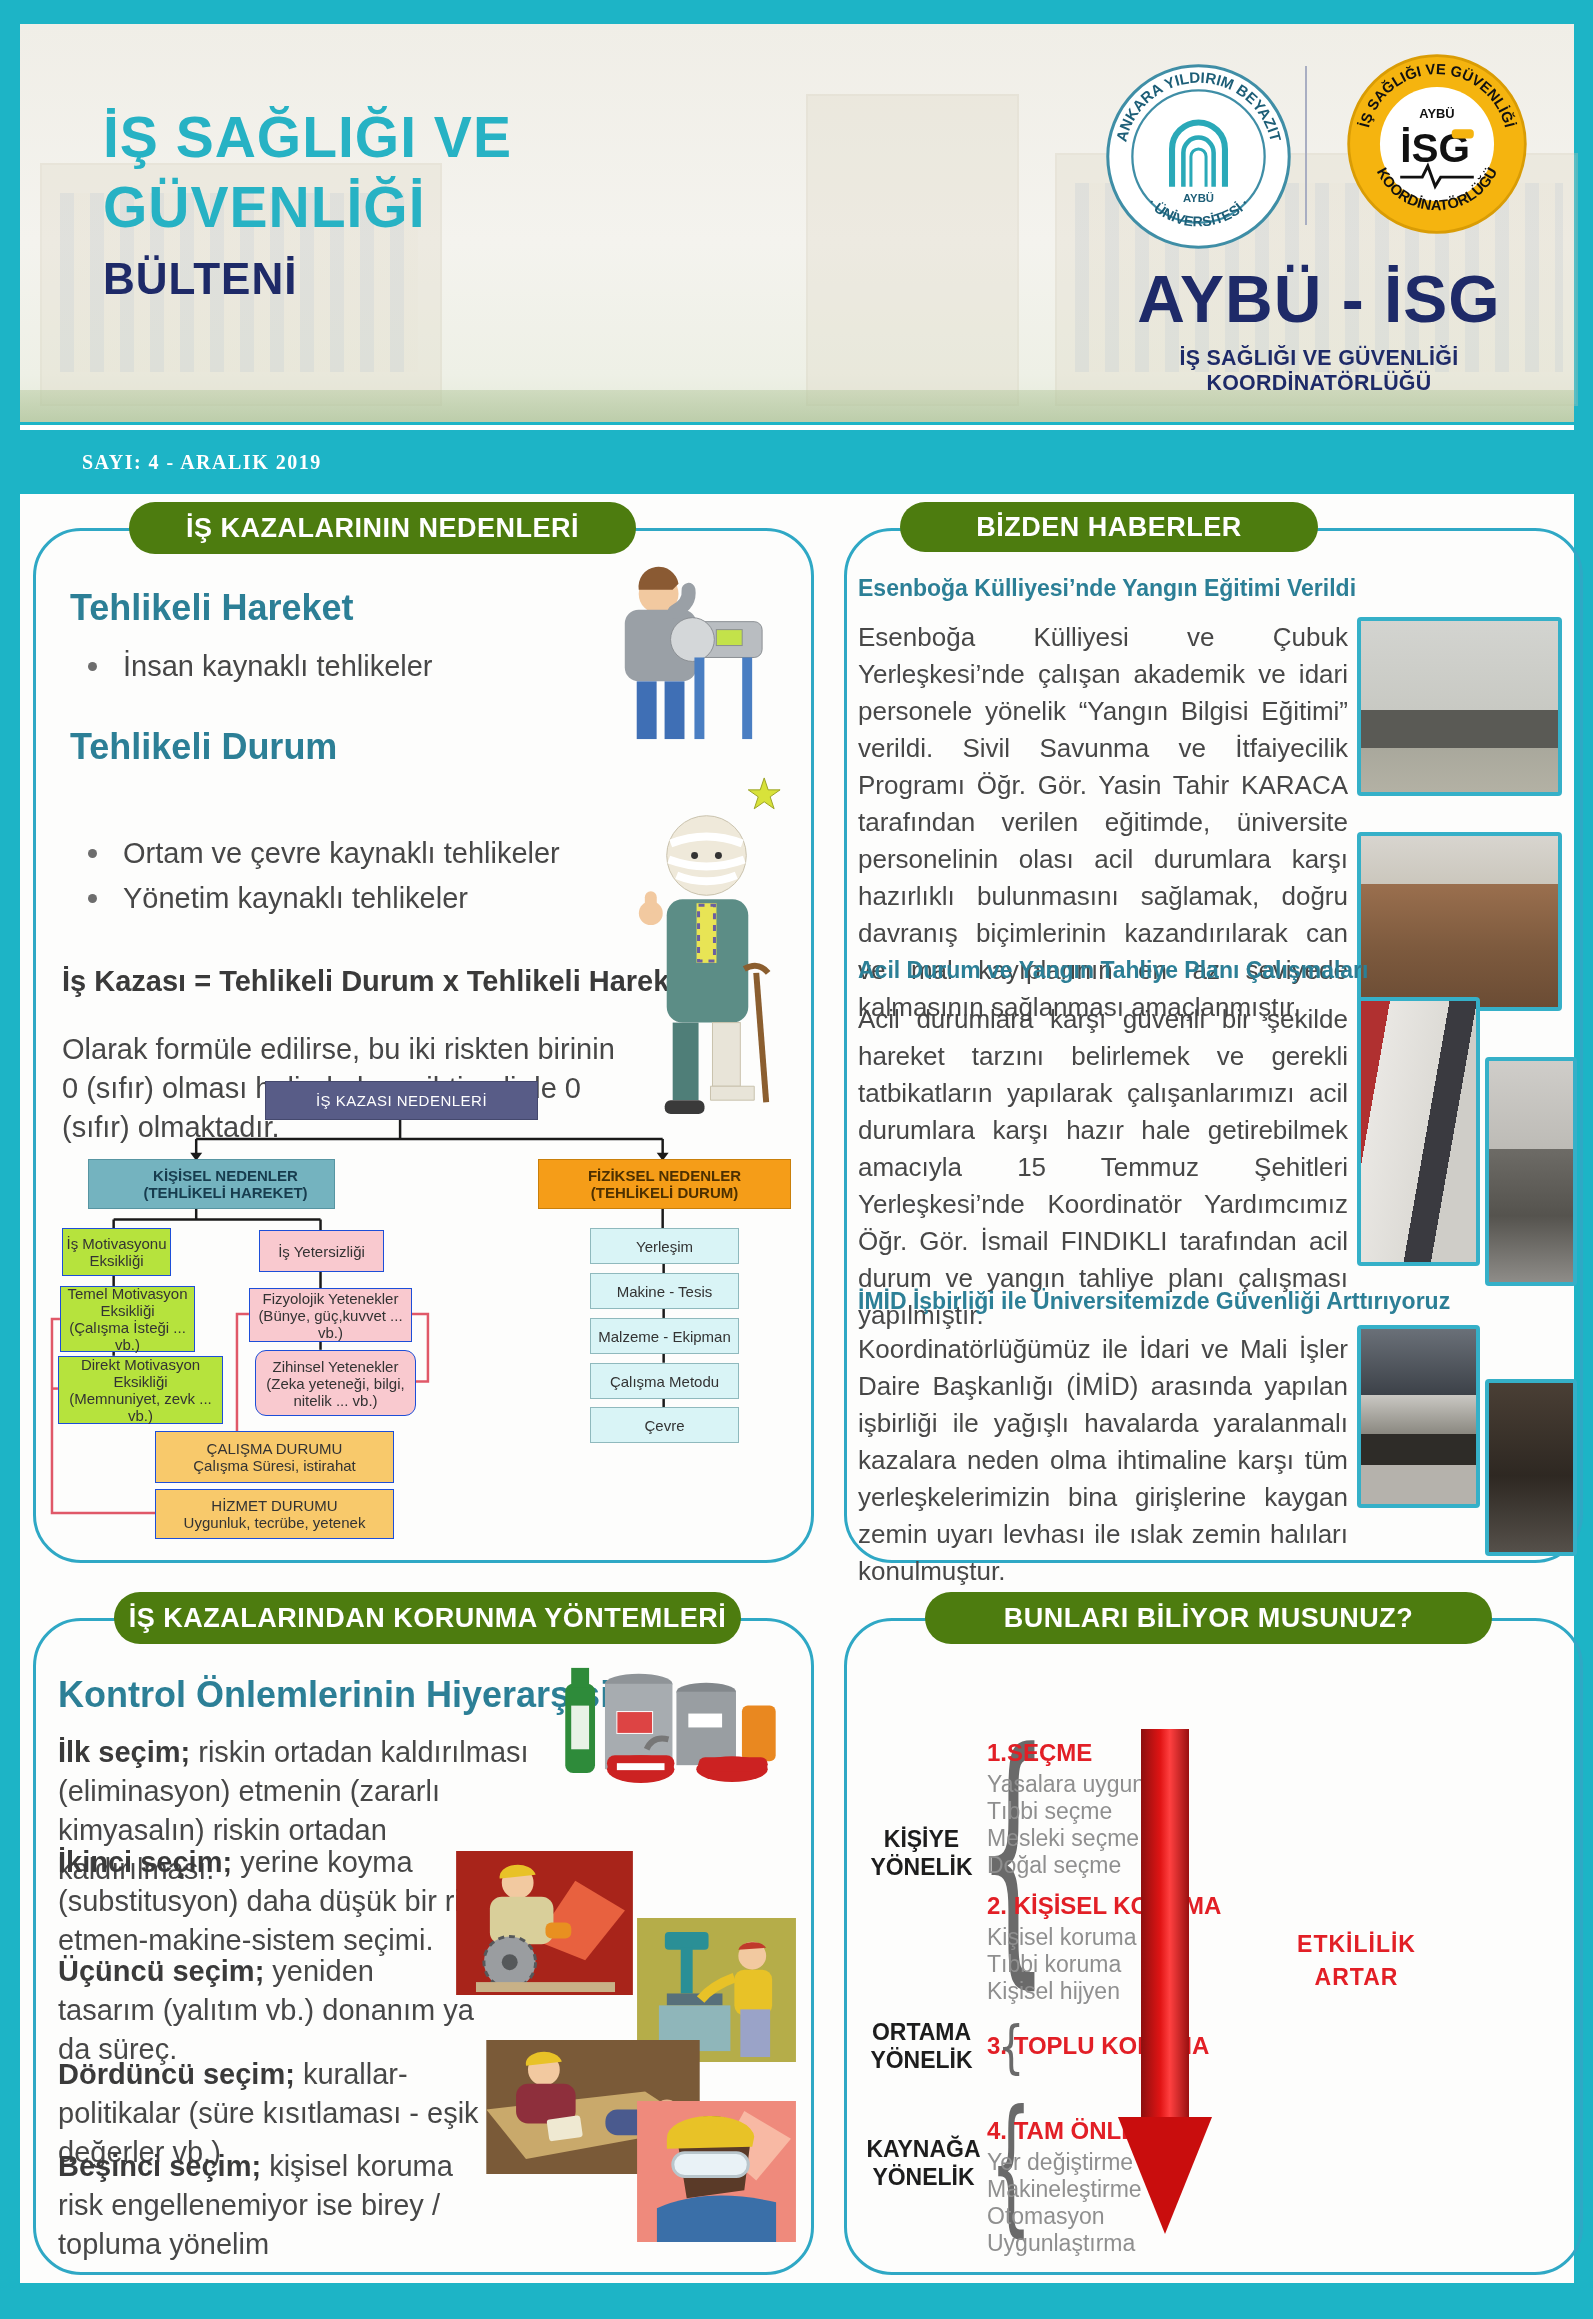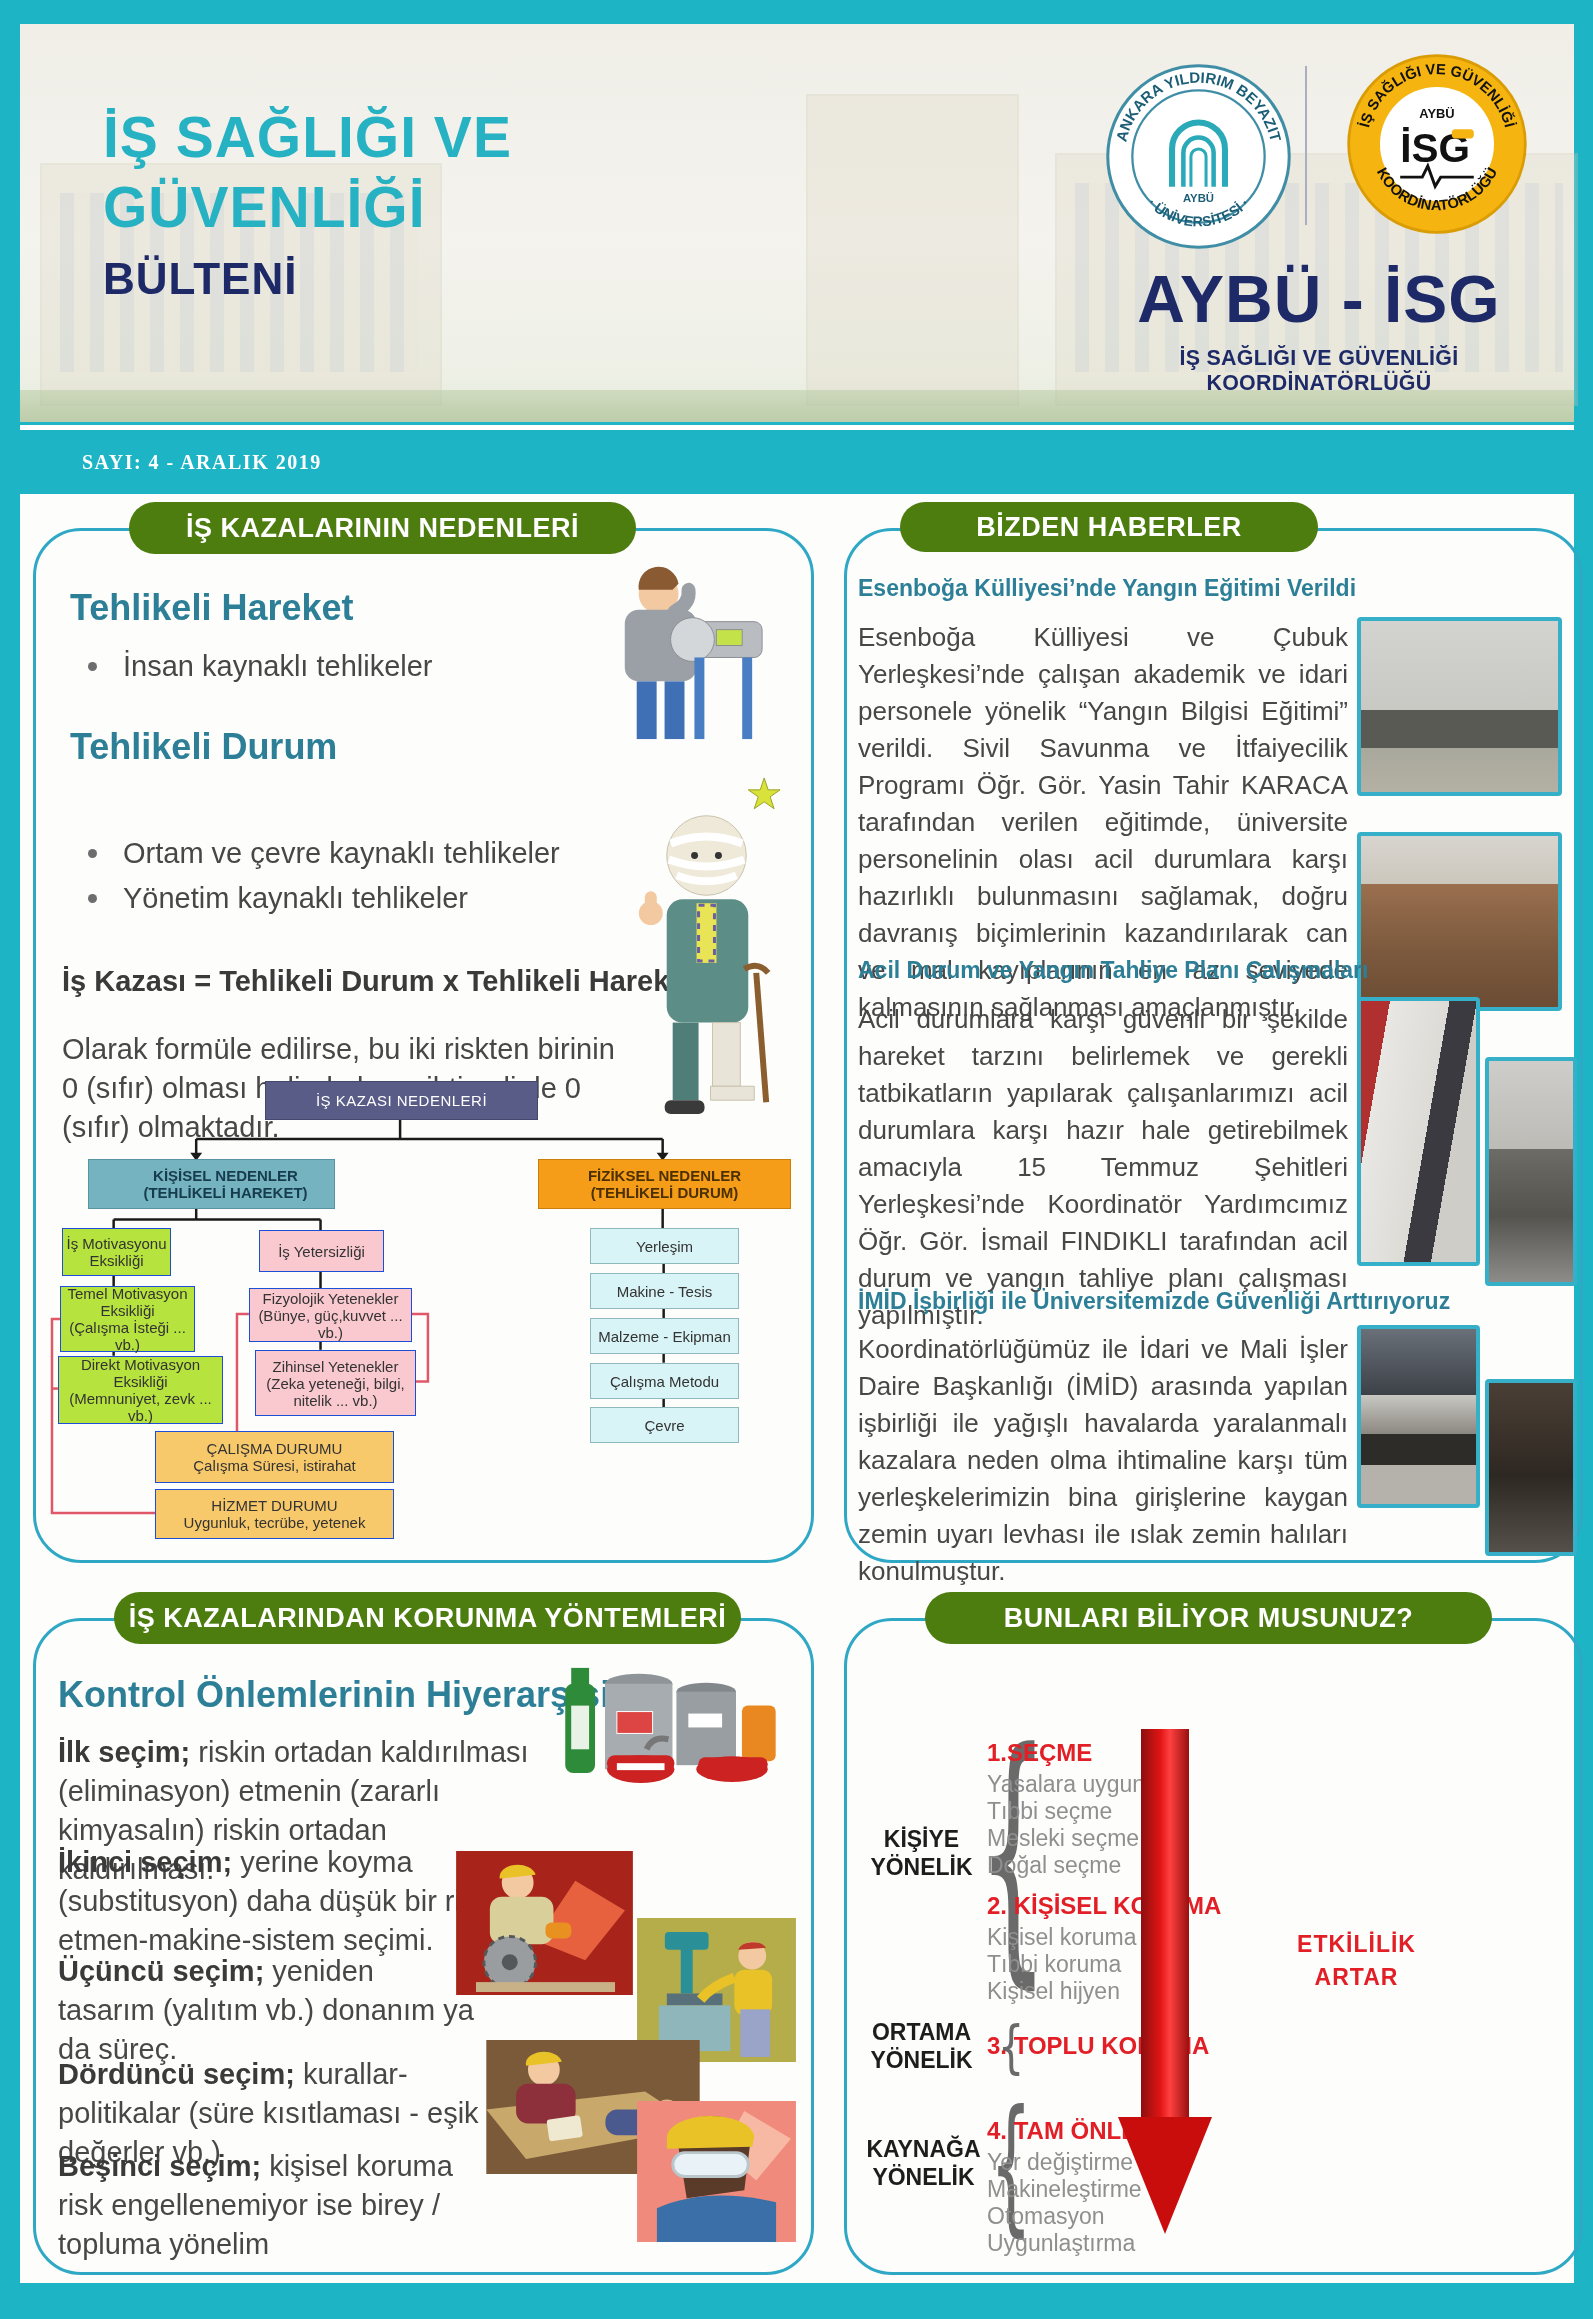--- a/index.html
+++ b/index.html
@@ -221,21 +221,21 @@
 Eksikliği</div>
     <div class="fc-box fc-green pre" style="left:12px;top:209px;width:133px;height:64px;">Temel Motivasyon
 Eksikliği
 (Çalışma İsteği ... vb.)</div>
     <div class="fc-box fc-green pre" style="left:10px;top:279px;width:163px;height:66px;">Direkt Motivasyon
 Eksikliği
 (Memnuniyet, zevk ... vb.)</div>
     <div class="fc-box fc-pink pre" style="left:211px;top:153px;width:123px;height:40px;">İş Yetersizliği</div>
     <div class="fc-box fc-pink pre" style="left:201px;top:211px;width:161px;height:52px;">Fizyolojik Yetenekler
 (Bünye, güç,kuvvet ... vb.)</div>
-    <div class="fc-box fc-pink pre" style="left:207px;top:273px;width:159px;height:64px;">Zihinsel Yetenekler
+    <div class="fc-box fc-pink pre" style="left:207px;top:273px;width:159px;height:64px;border-radius:11px;">Zihinsel Yetenekler
 (Zeka yeteneği, bilgi,
 nitelik ... vb.)</div>
     <div class="fc-box fc-amber pre" style="left:107px;top:354px;width:237px;height:50px;">ÇALIŞMA DURUMU
 Çalışma Süresi, istirahat</div>
     <div class="fc-box fc-amber pre" style="left:107px;top:412px;width:237px;height:48px;">HİZMET DURUMU
 Uygunluk, tecrübe, yetenek</div>
     <div class="fc-box fc-cyan" style="left:542px;top:151px;width:147px;height:34px;">Yerleşim</div>
     <div class="fc-box fc-cyan" style="left:542px;top:196px;width:147px;height:34px;">Makine - Tesis</div>
     <div class="fc-box fc-cyan" style="left:542px;top:241px;width:147px;height:34px;">Malzeme - Ekipman</div>
     <div class="fc-box fc-cyan" style="left:542px;top:286px;width:147px;height:34px;">Çalışma Metodu</div>

